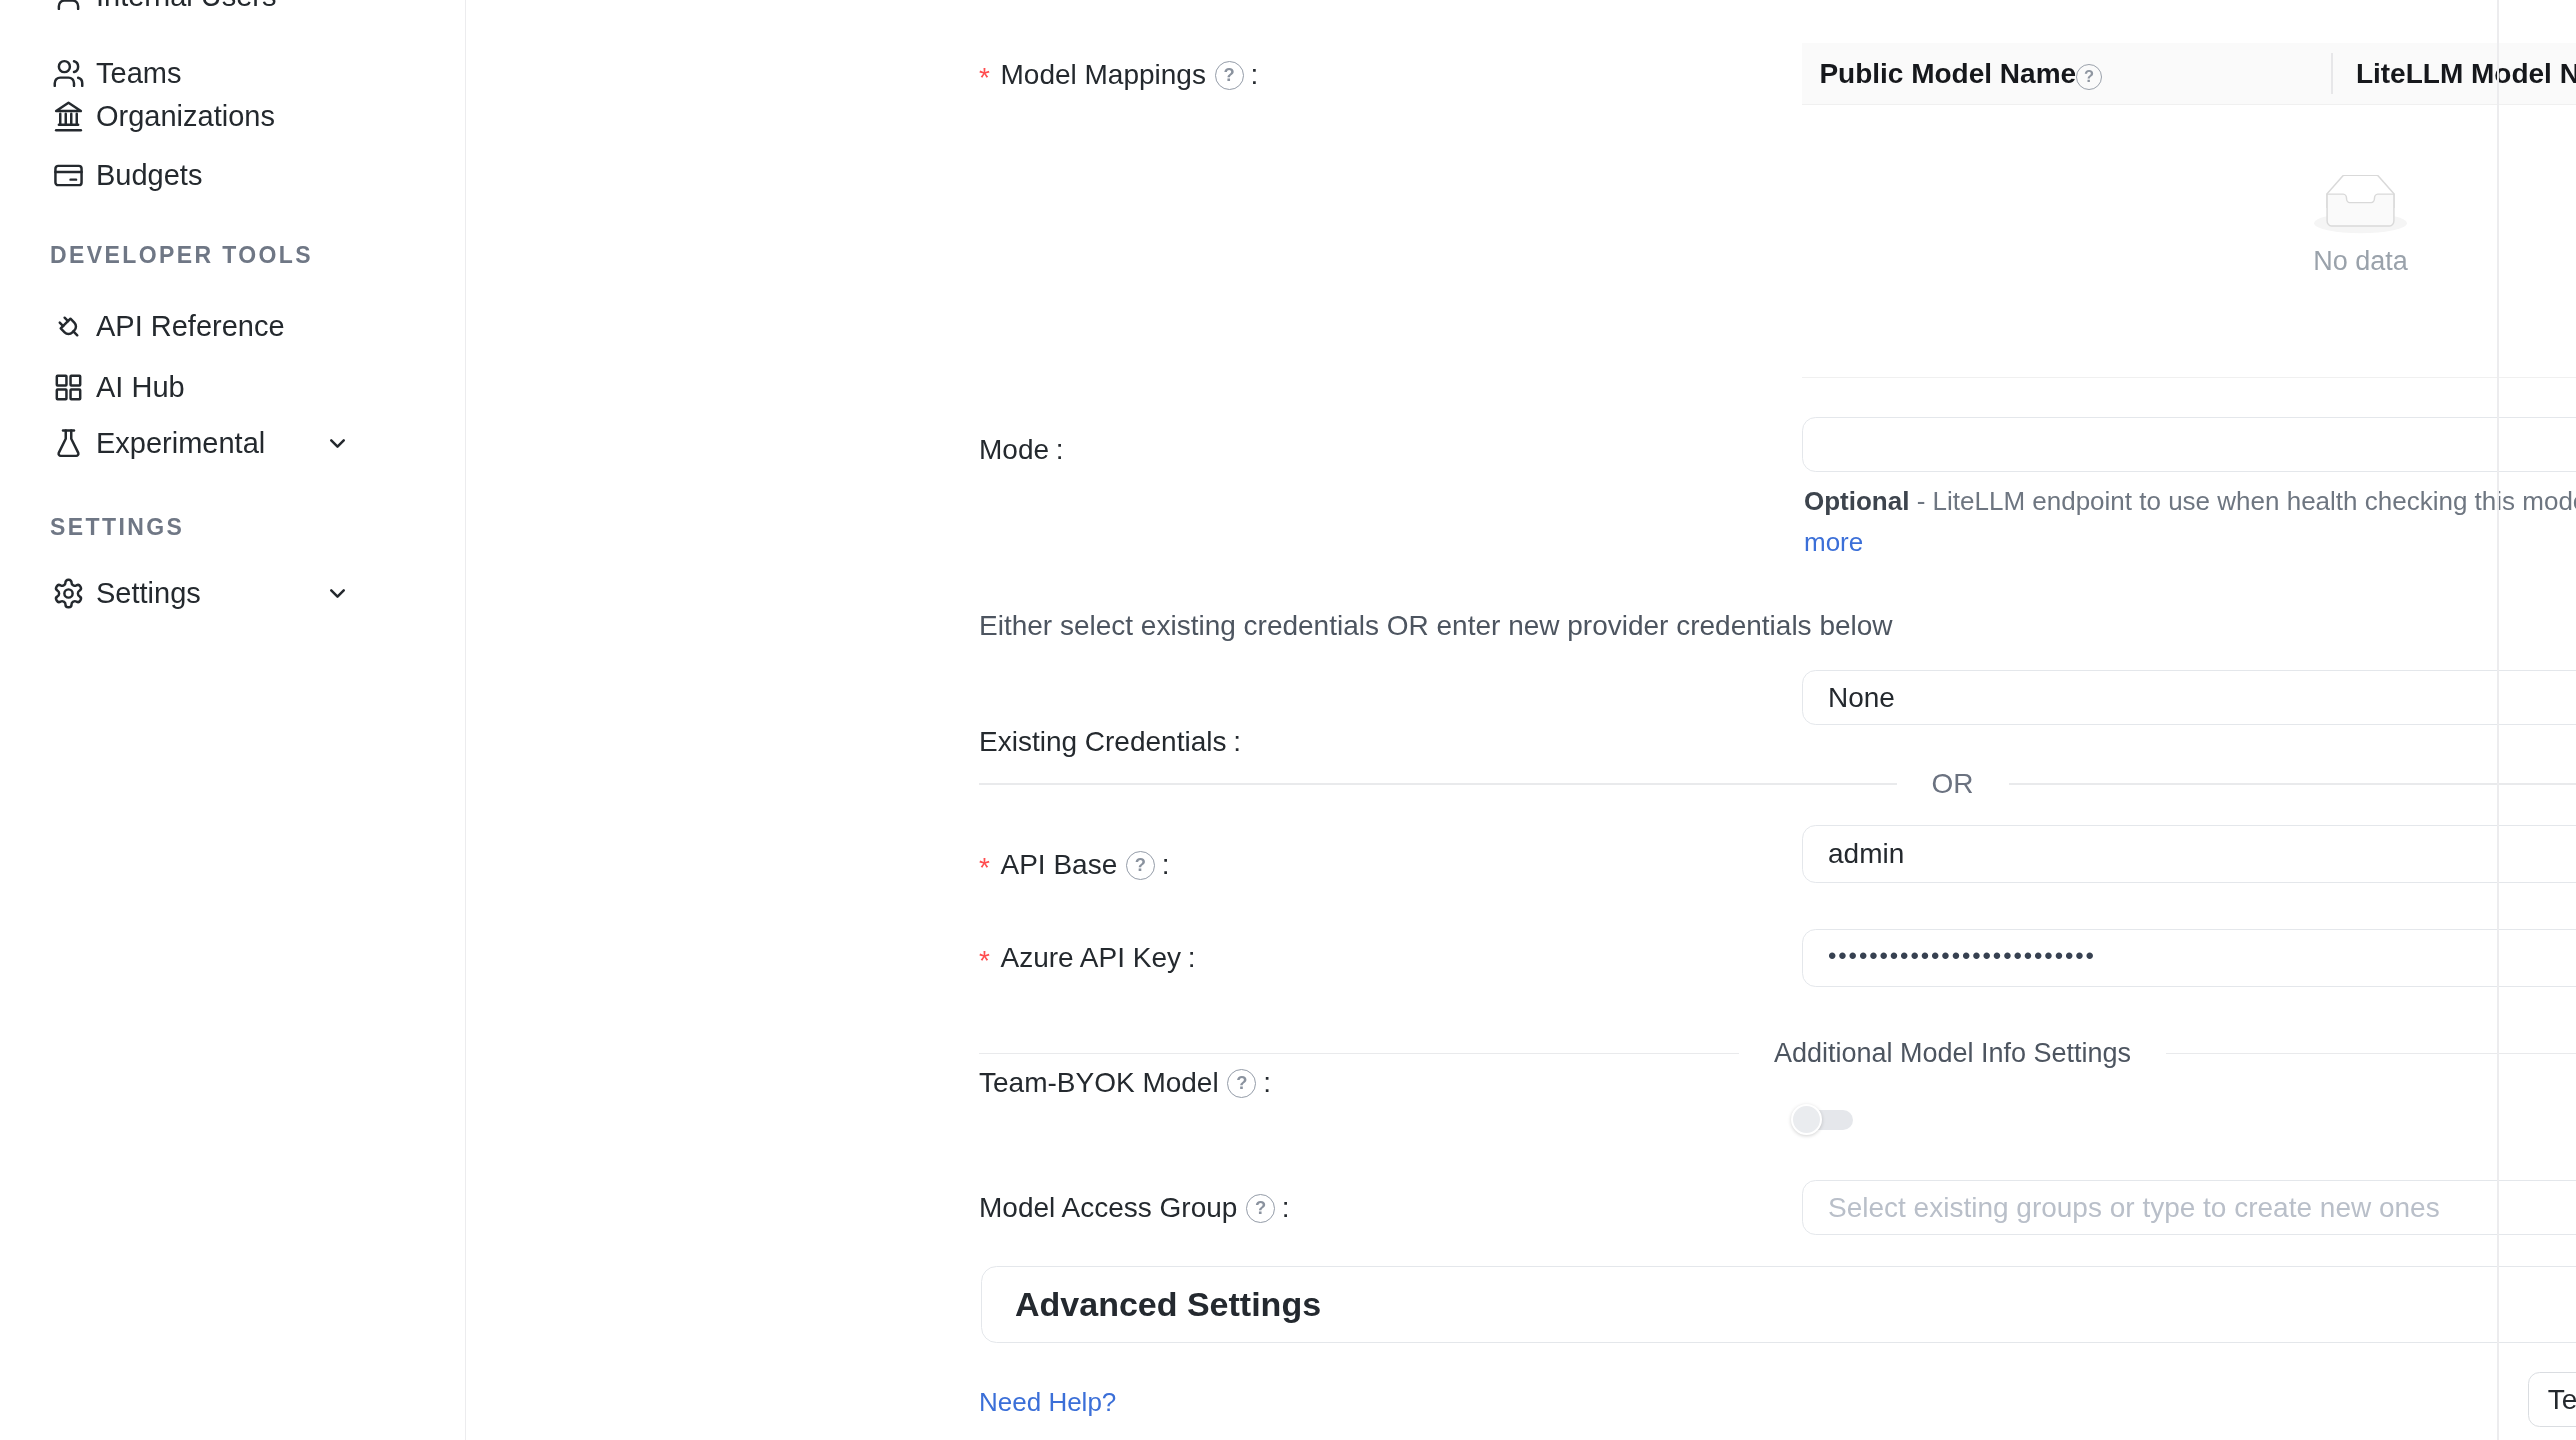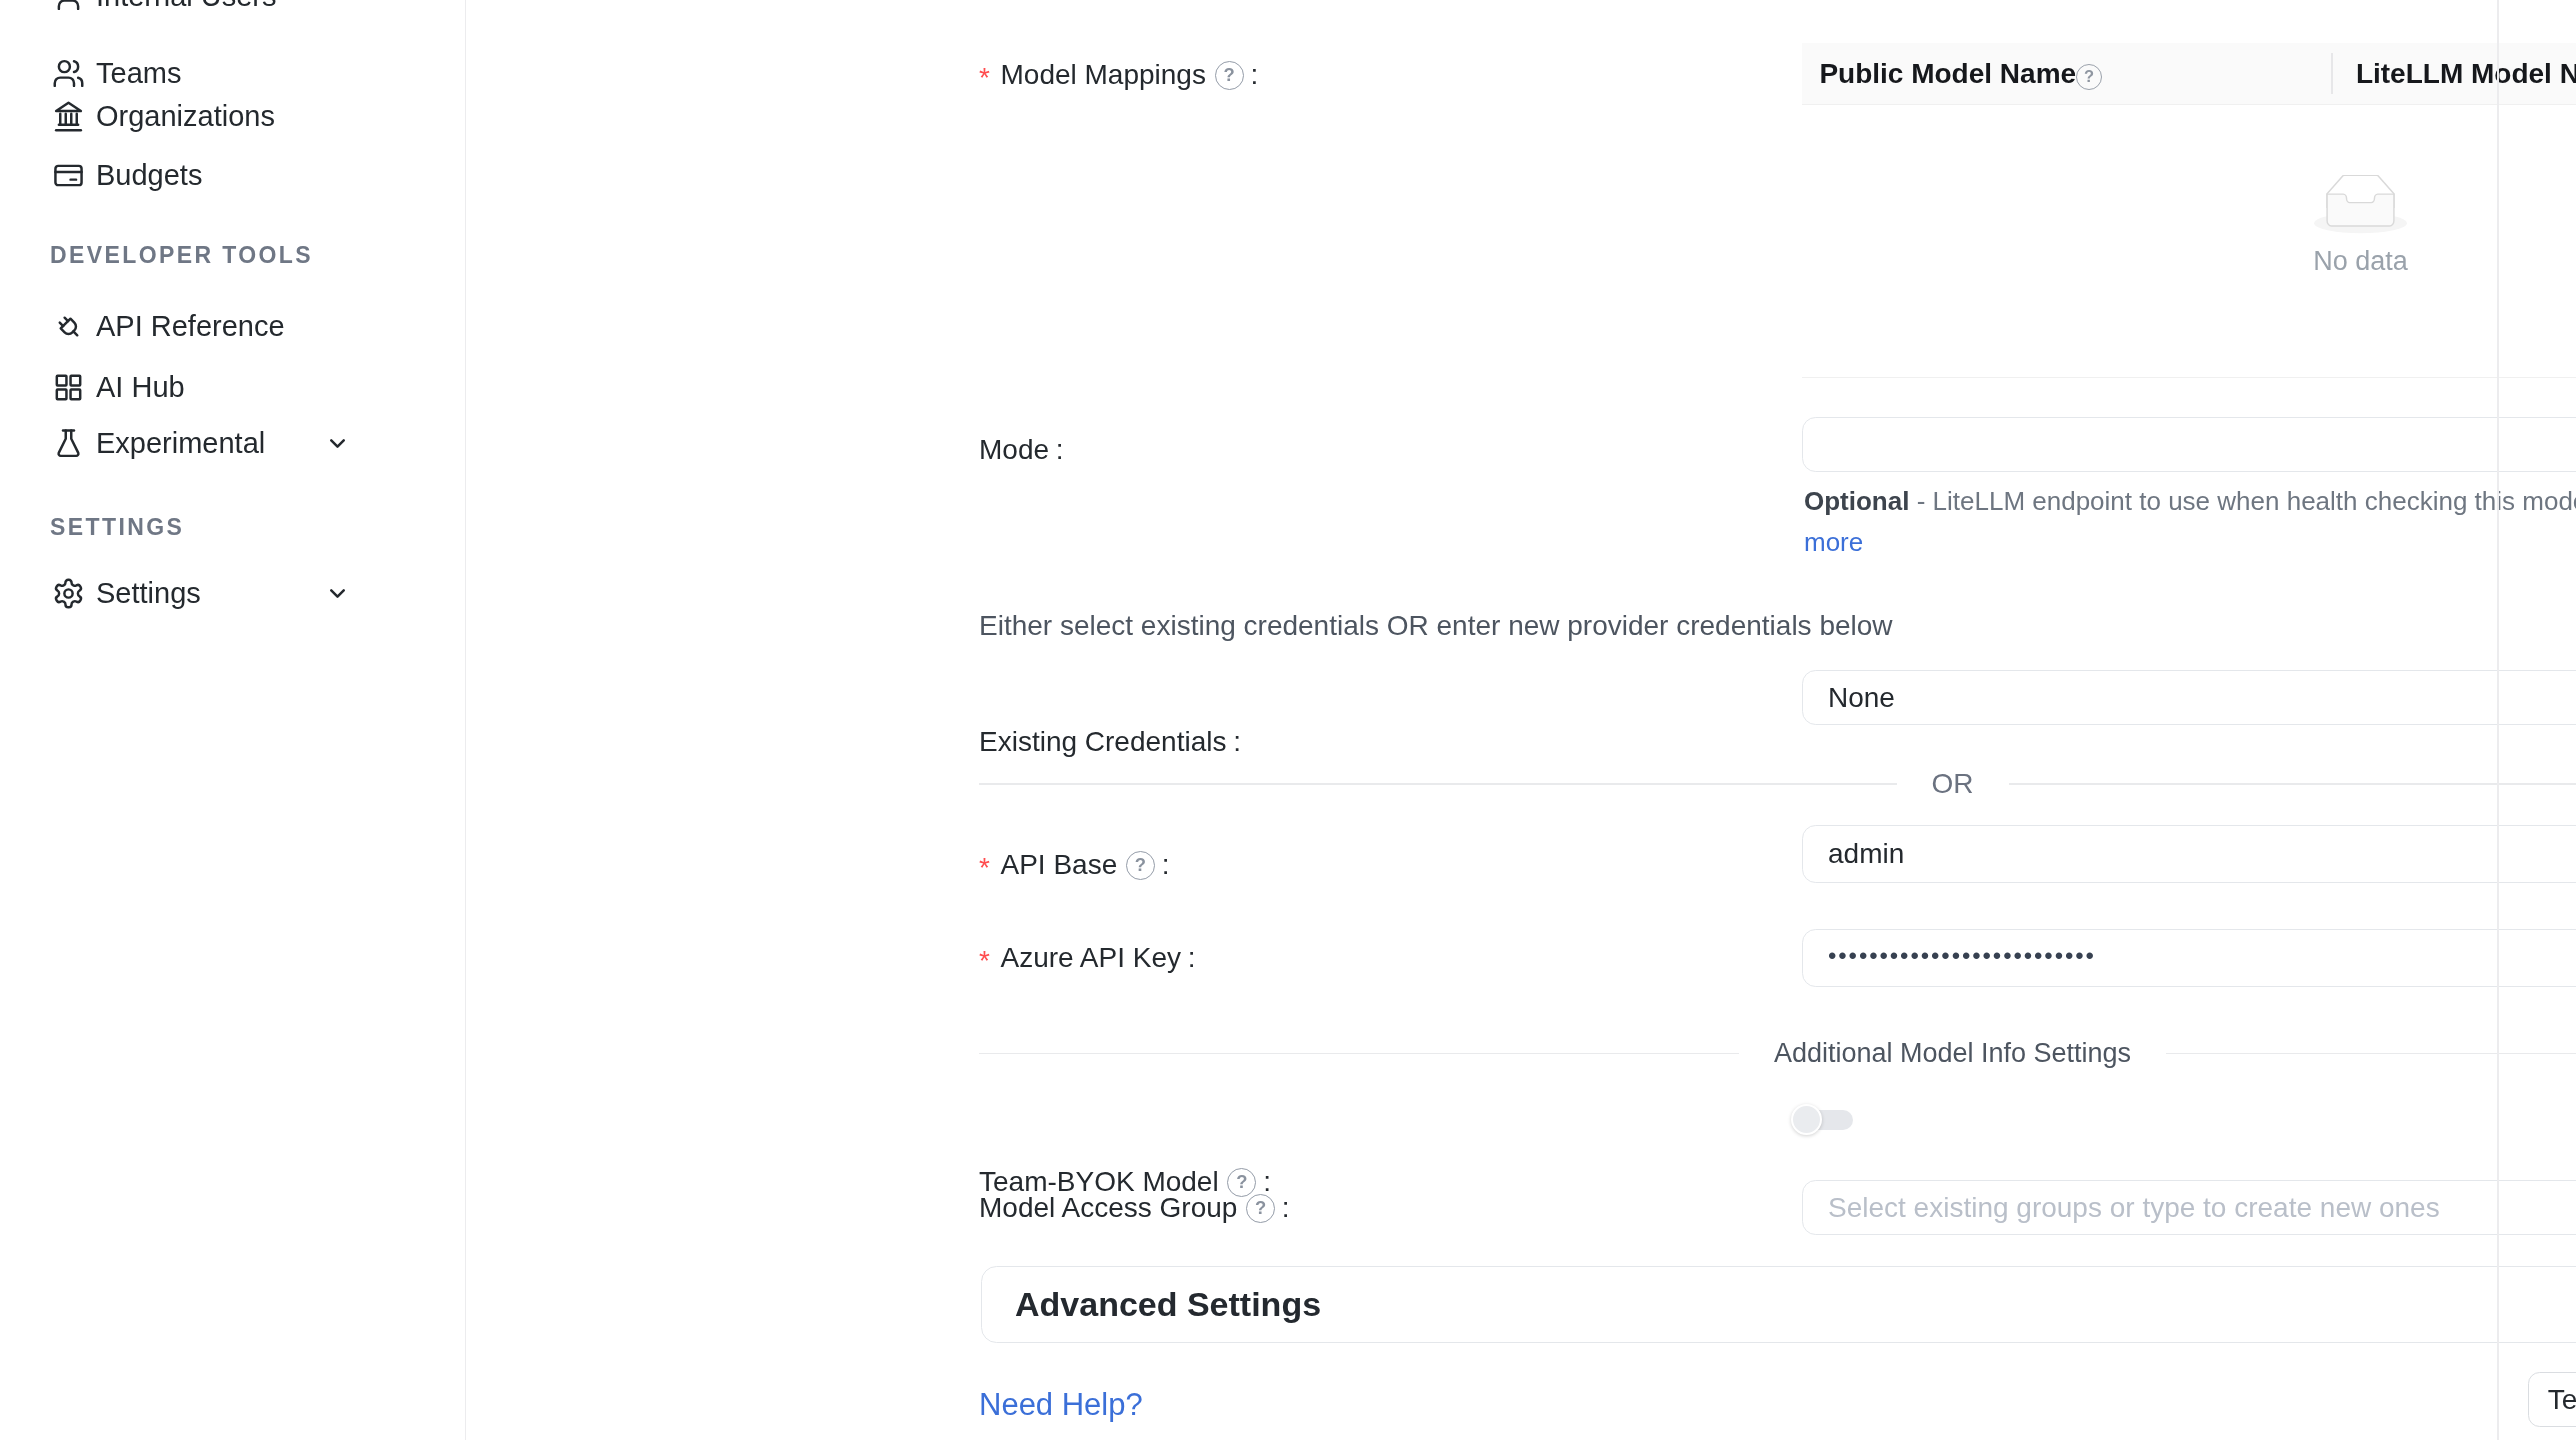--- a/index.html
+++ b/index.html
@@ -87,21 +87,21 @@
 
   
   .adv-panel {
     position:absolute; left:513px; top:1266px; width:1945px; height:77px;
     border:1.9px solid #e4e7eb; border-radius:15.5px; background:#fff;
     display:flex; align-items:center; padding:0 33px; cursor:pointer;
   }
   .adv-title { font-size:34px; font-weight:700; color:#24292f; }
 
   
-  .needhelp { position:absolute; left:511px; top:1387px; font-size:31px; font-weight:500; color:#3b6fd8; cursor:pointer; }
+  .needhelp { position:absolute; left:511px; top:1387px; font-size:26px; font-weight:500; color:#3b6fd8; cursor:pointer; }
   .btn {
     position:absolute; top:1372px; height:55px; border-radius:11.6px; background:#fff;
     font-family:"Liberation Sans", sans-serif; font-size:28px; display:flex;
     align-items:center; justify-content:center; cursor:pointer;
   }
   .btn-test { left:2060px; width:203px; border:1.9px solid #dadde1; color:#24292e; }
 
   .pw-dots { letter-spacing:1.9px; font-size:24px; color:#374151; transform:translateY(-1.9px); }
 </style>
 </head>
@@ -300,21 +300,21 @@
     <span class="pw-dots">••••••••••••••••••••••••••</span>
 
   </div>
 
   <div class="divider-row" style="top:1038px;">
     <span class="dline"></span>
     <span class="dtext-info">Additional Model Info Settings</span>
     <span class="dline"></span>
   </div>
 
-  <div class="flabel" style="top:1166px;">
+  <div class="flabel" style="top:1067px;">
     <span>Team-BYOK Model</span>
     <span class="qicon">?</span>
     <span class="colon">:</span>
   </div>
   <div class="switch">
     <span class="track"></span>
     <span class="knob"></span>
   </div>
 
   <div class="flabel" style="top:1192px;">

